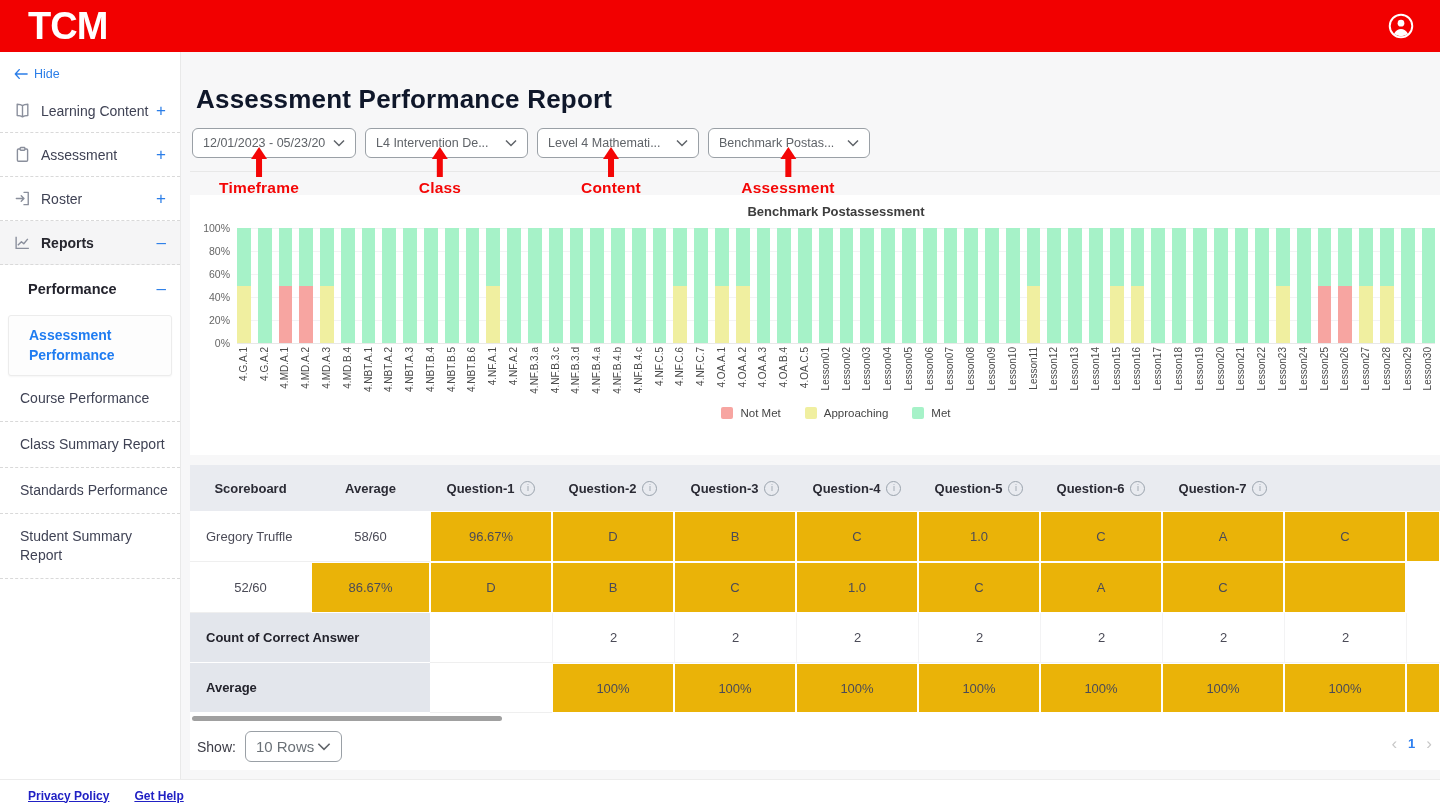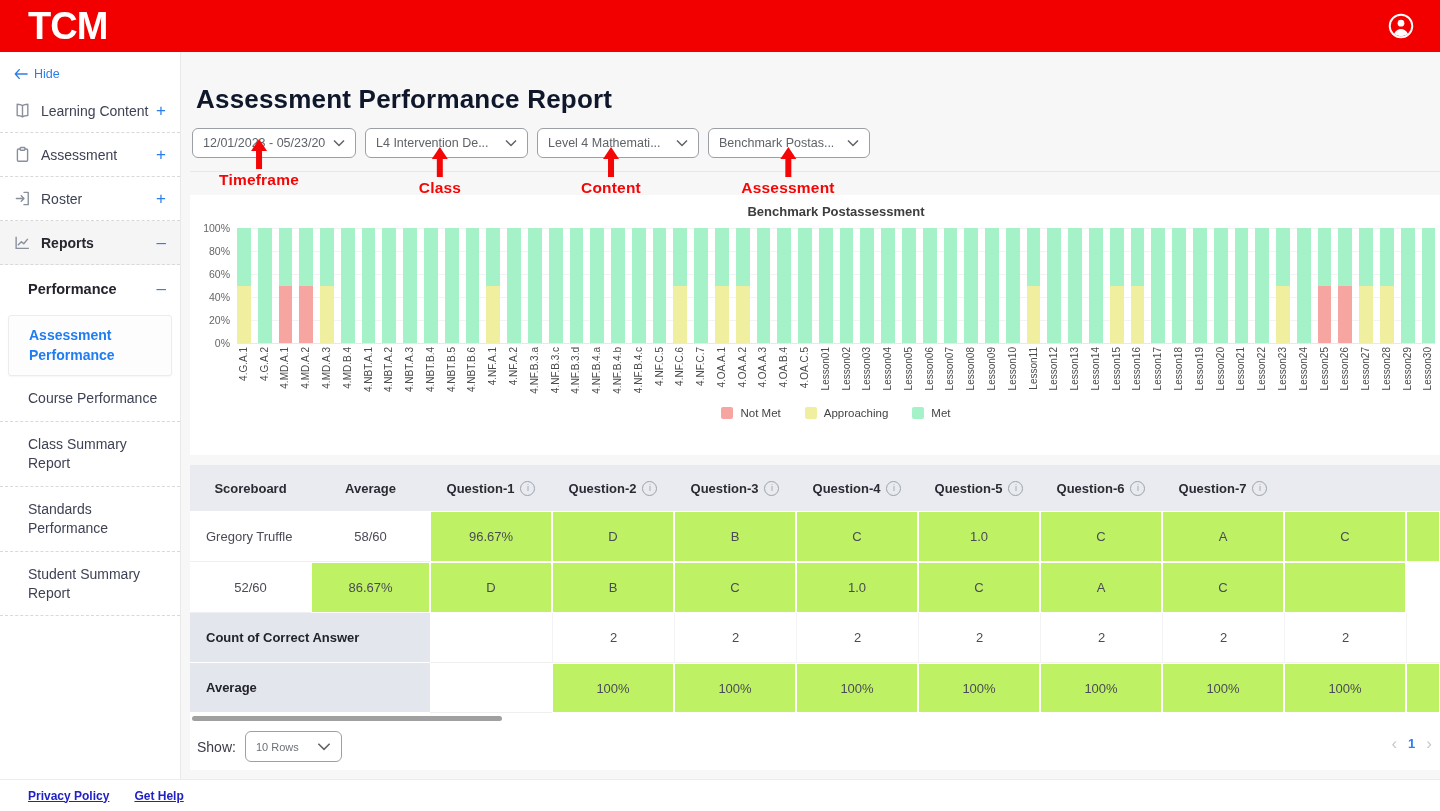--- a/index.html
+++ b/index.html
@@ -20,21 +20,21 @@
   .nav-item .nicon{width:17px;height:17px;margin-right:10px;flex:0 0 auto;}
   .nav-item .nlabel{flex:1;color:#3f4254;}
   .nav-item.blue .nlabel{color:#2b7ee8;}
   .nav-item.bold{background:#f5f5f6;}
   .nav-item.bold .nlabel{font-weight:700;color:#26262e;}
   .expander{color:#2b7ee8;font-size:17px;font-weight:400;}
   .perf-header{display:flex;align-items:center;padding:14px 14px 10px 28px;font-weight:700;color:#23232d;font-size:14.5px;}
   .perf-header span:first-child{flex:1;}
   .sub-active{margin:6px 8px 0 8px;background:#fdfdfd;border:1px solid #ececec;border-radius:3px;box-shadow:0 1px 2px rgba(0,0,0,.04);
     padding:10px 8px 10px 20px;color:#1f7cf1;font-weight:700;line-height:1.4;cursor:pointer;}
-  .sub-item{padding:13px 12px 13px 28px;border-bottom:1px dashed #d9d9d9;color:#3f4254;line-height:1.35;cursor:pointer;}
+  .sub-item{padding:13px 12px 13px 20px;border-bottom:1px dashed #d9d9d9;color:#3f4254;line-height:1.35;cursor:pointer;}
   .sub-item:nth-of-type(1){border-top:1px dashed #d9d9d9;margin-top:10px;}
   
   .footer{position:absolute;bottom:0;left:0;right:0;height:31px;background:#fff;border-top:1px solid #ececec;display:flex;align-items:center;gap:25px;padding-left:28px;}
   .footer a{color:#2121c4;font-size:12px;font-weight:700;text-decoration:underline;cursor:pointer;}
   
   .main{position:absolute;left:180px;top:52px;right:0;bottom:31px;}
   .page-title{position:absolute;left:16px;top:32px;font-size:26px;font-weight:800;color:#0f172a;letter-spacing:.2px;}
   .filters{position:absolute;left:12px;top:76px;display:flex;gap:9px;}
   .fselect{height:30px;background:#fff;border:1px solid #9aa0a6;border-radius:6px;display:flex;align-items:center;
     padding:0 10px;font-size:12.5px;color:#5f6368;cursor:pointer;box-sizing:border-box;}
@@ -65,29 +65,29 @@
   
   .table-card{position:absolute;left:10px;top:413px;width:1250px;height:305px;background:#fff;}
   .trow{display:grid;grid-template-columns:121px 119px 122px repeat(7,122px) 34px;}
   .thead{height:46px;background:#e9ebf0;}
   .thead .tcell{font-weight:700;color:#2b2b35;font-size:13px;}
   .tcell{display:flex;align-items:center;justify-content:center;font-size:13px;color:#4b4b57;box-sizing:border-box;}
   .tcell.left{justify-content:flex-start;padding-left:16px;}
   .rrow{height:51px;}
   .srow{height:50px;}
   .cell-white{background:#fff;border-bottom:1px solid #efefef;}
-  .cell-green{background:#bef264;border:1.5px solid #fff;}
+  .cell-green{background:#eab308;border:1.5px solid #fff;}
   .cell-gray{background:#e3e6ec;border-bottom:1.5px solid #fff;font-weight:700;color:#23232c;}
   .cell-plain{background:#fff;border-bottom:1px solid #f3f3f4;border-left:1px solid #f3f3f4;}
   .span2{grid-column:span 2;}
   .info-icon{width:13px;height:13px;border:1px solid #9aa3ad;border-radius:50%;color:#9aa3ad;font-size:9px;line-height:12px;text-align:center;margin-left:6px;display:inline-block;font-weight:400;cursor:pointer;}
   .hscroll{position:absolute;left:2px;top:251px;width:310px;height:5px;background:#a0a0a0;border-radius:3px;cursor:pointer;}
   .show-row{position:absolute;left:7px;top:266px;display:flex;align-items:center;gap:9px;}
   .show-label{font-size:14px;color:#3b3b45;}
-  .rows-select{width:97px;height:31px;border:1px solid #9aa0a6;border-radius:6px;background:#fff;display:flex;align-items:center;padding:0 10px;font-size:11px;color:#6b7177;box-sizing:border-box;cursor:pointer;}
+  .rows-select{width:97px;height:31px;border:1px solid #9aa0a6;border-radius:6px;background:#fff;display:flex;align-items:center;padding:0 10px;font-size:15px;color:#6b7177;box-sizing:border-box;cursor:pointer;}
   .rows-select .fval{flex:1;}
   .pagination{position:absolute;right:8px;top:270px;display:flex;align-items:center;gap:11px;}
   .pg-chev{color:#c8c8c8;font-size:17px;line-height:1;cursor:pointer;}
   .pg-num{color:#2d7ff0;font-size:13px;font-weight:700;cursor:pointer;}
 </style>
 </head>
 <body>
 
 <div class="topbar">
   <div class="logo">TCM</div>
@@ -183,21 +183,21 @@
     <div class="fselect w4">
       <span class="fval">Benchmark Postas...</span>
       <svg width="12" height="8" viewBox="0 0 12 8">
           <path d="M1 1.5 6 6.5 11 1.5" fill="none" stroke="#5f6368" stroke-width="1.5"></path>
         </svg>
     </div>
   </div>
 
   <div class="hr-div"></div>
 
-  <div class="anno" style="left:79px;top:87px;">
+  <div class="anno" style="left:79px;top:95px;">
     <div class="arrow-head"></div>
       <div class="arrow-stem"></div>
     <div class="anno-label">Timeframe</div>
   </div>
   <div class="anno" style="left:260px;top:95px;">
     <div class="arrow-head"></div>
       <div class="arrow-stem"></div>
     <div class="anno-label">Class</div>
   </div>
   <div class="anno" style="left:431px;top:95px;">

